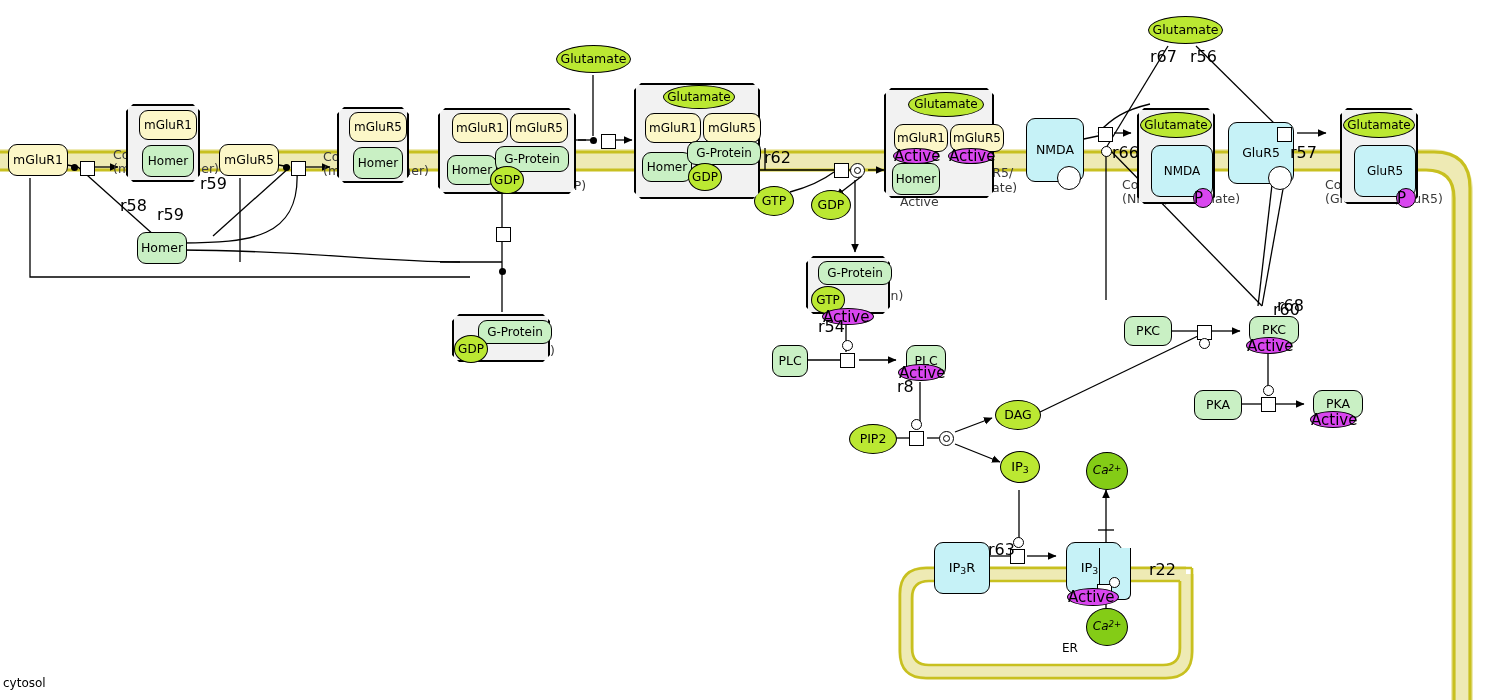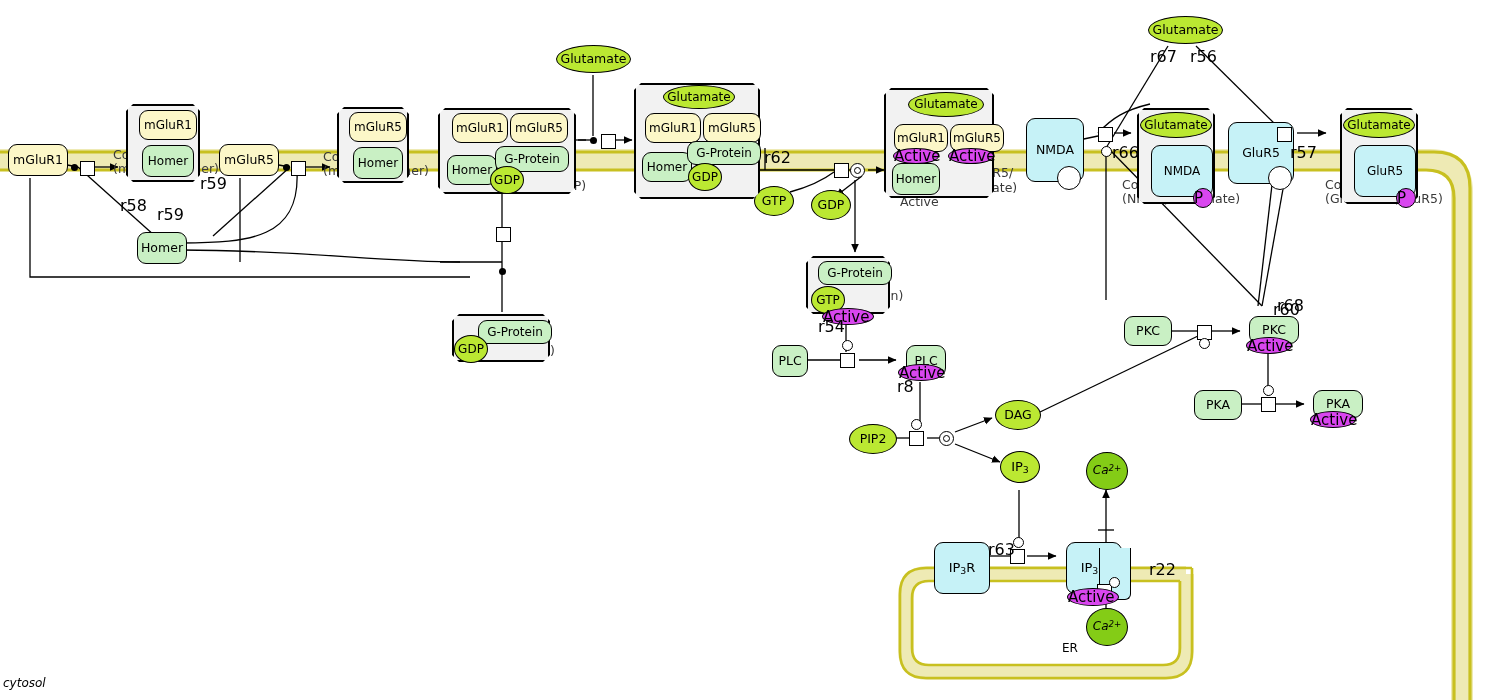--- a/index.html
+++ b/index.html
@@ -495,20 +495,20 @@
     <span>r67</span></div>
   <div class="rlabel" style="left:1190px;top:47px;">
     <span>r56</span></div>
   <div class="rlabel" style="left:1290px;top:143px;">
     <span>r57</span></div>
   <div class="rlabel" style="left:1273px;top:300px;">
     <span>r60</span></div>
   <div class="rlabel" style="left:1277px;top:296px;">
     <span>r68</span></div>
 
-  <div class="compname" style="left:3px;top:676px;font-style:italic;">
+  <div class="compname" style="left:3px;top:676px;">
     <span>cytosol</span>
   </div>
   <div class="compname" style="left:1040px;top:641px;margin-left:22px;">
     <span>ER</span>
   </div>
 
 </div>
 
 </body></html>

